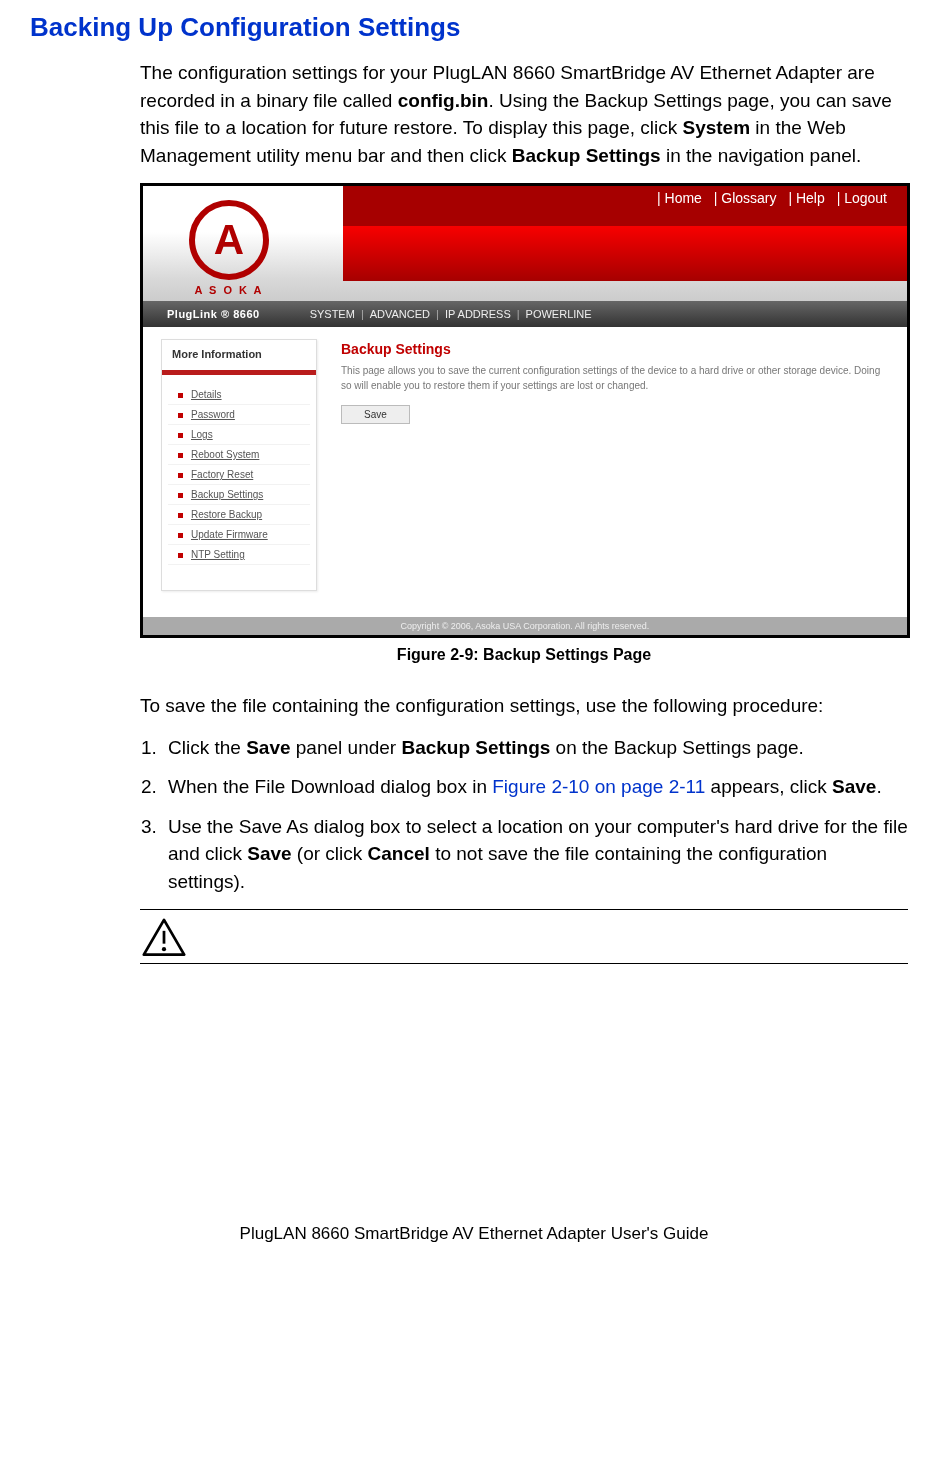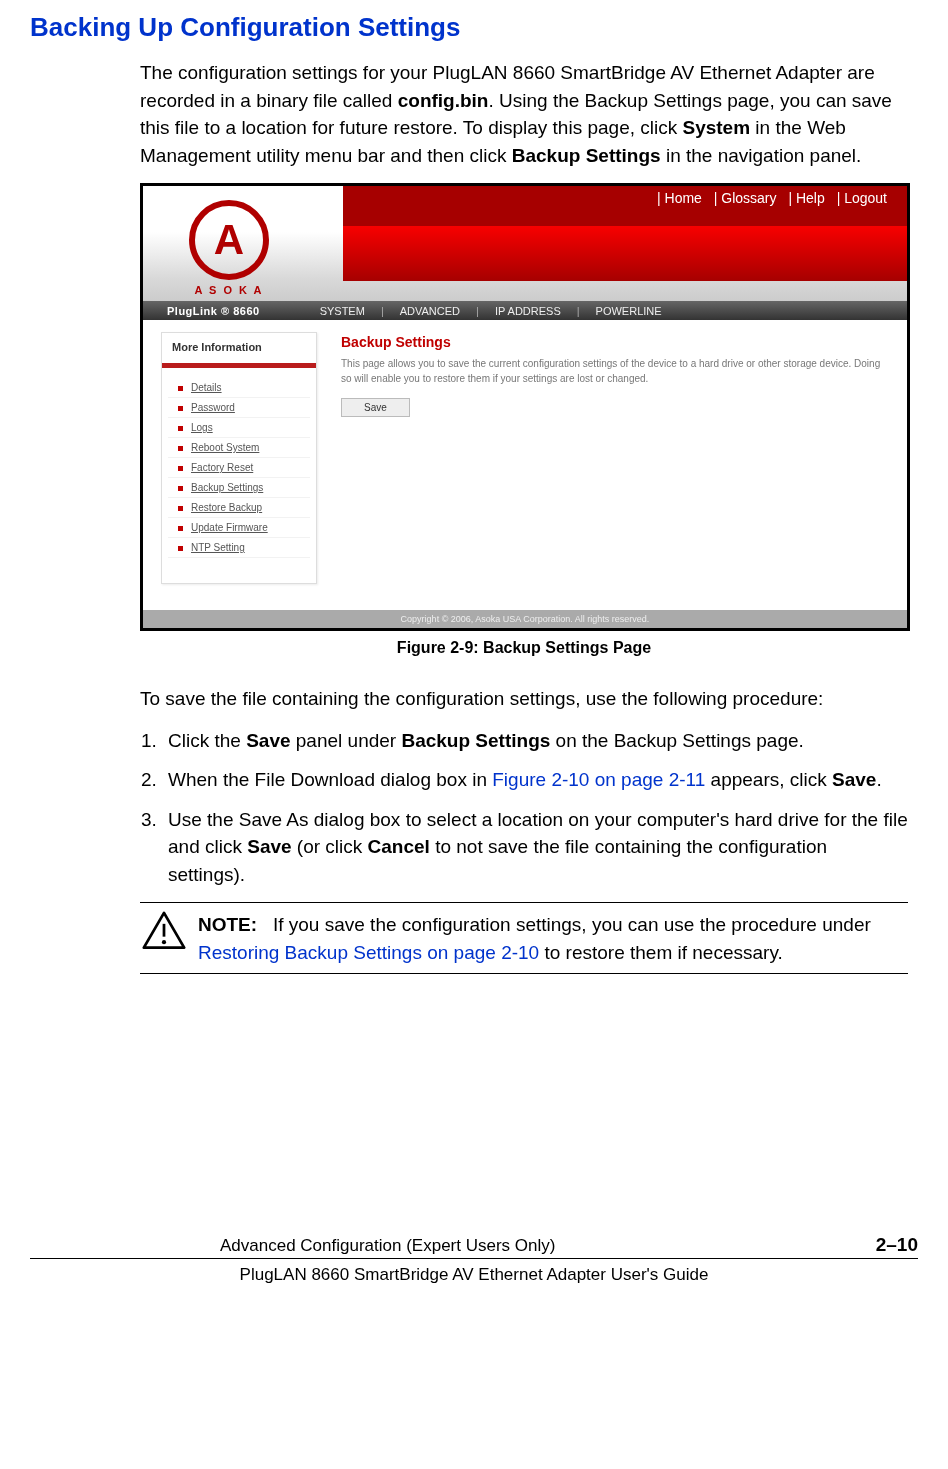--- a/index.html
+++ b/index.html
@@ -74,29 +74,28 @@
     position: absolute;
     top: 4px; right: 16px;
     color: #fff;
     font-size: 14px;
   }
   .fig-toplinks span {
     color: #fff;
     padding: 0 4px;
   }
   .fig-menubar {
-    height: 19px;
+    height: 26px;
     background: #555;
     background: linear-gradient(to bottom,#666 0%,#333 100%);
     color: #eee;
     font-size: 11px;
     display: flex;
     align-items: center;
     padding-left: 24px;
-    gap: 10px;
   }
   .fig-menubar .menu-title {
     color: #fff;
     font-weight: bold;
     margin-right: 50px;
     letter-spacing: 0.5px;
   }
   .fig-menubar .divider { color: #aaa; margin: 0 6px; }
   .fig-main {
     display: flex;
@@ -303,27 +302,19 @@
         <span>Use the Save As dialog box to select a location on your computer's hard drive for the file and click </span><span class="bold">Save</span><span> (or click </span><span class="bold">Cancel</span><span> to not save the file containing the configuration settings).</span>
       </li>
     </ol>
 
     <div class="note-block">
       <svg class="note-icon" viewBox="0 0 48 42">
         <polygon points="24,2 46,40 2,40" fill="none" stroke="#000" stroke-width="3" stroke-linejoin="round"></polygon>
         <line x1="24" y1="14" x2="24" y2="28" stroke="#000" stroke-width="3"></line>
         <circle cx="24" cy="34" r="2.3" fill="#000"></circle>
       </svg>
-      <div class="note-text">
-        <span class="bold">NOTE:</span>
-        &nbsp;&nbsp;<span>If you save the configuration settings, you can use the procedure under </span><span class="link-blue">Restoring Backup Settings on page 2-10</span><span> to restore them if necessary.</span>
-      </div>
     </div>
   </div>
 </div>
 
 <div class="page-footer">
-  <div class="pf-line1">
-    <span class="pf-section">Advanced Configuration (Expert Users Only)</span>
-    <span class="pf-pagenum">2–10</span>
-  </div>
   <div class="pf-guide">PlugLAN 8660 SmartBridge AV Ethernet Adapter User's Guide</div>
 </div>
 
 </body></html>

